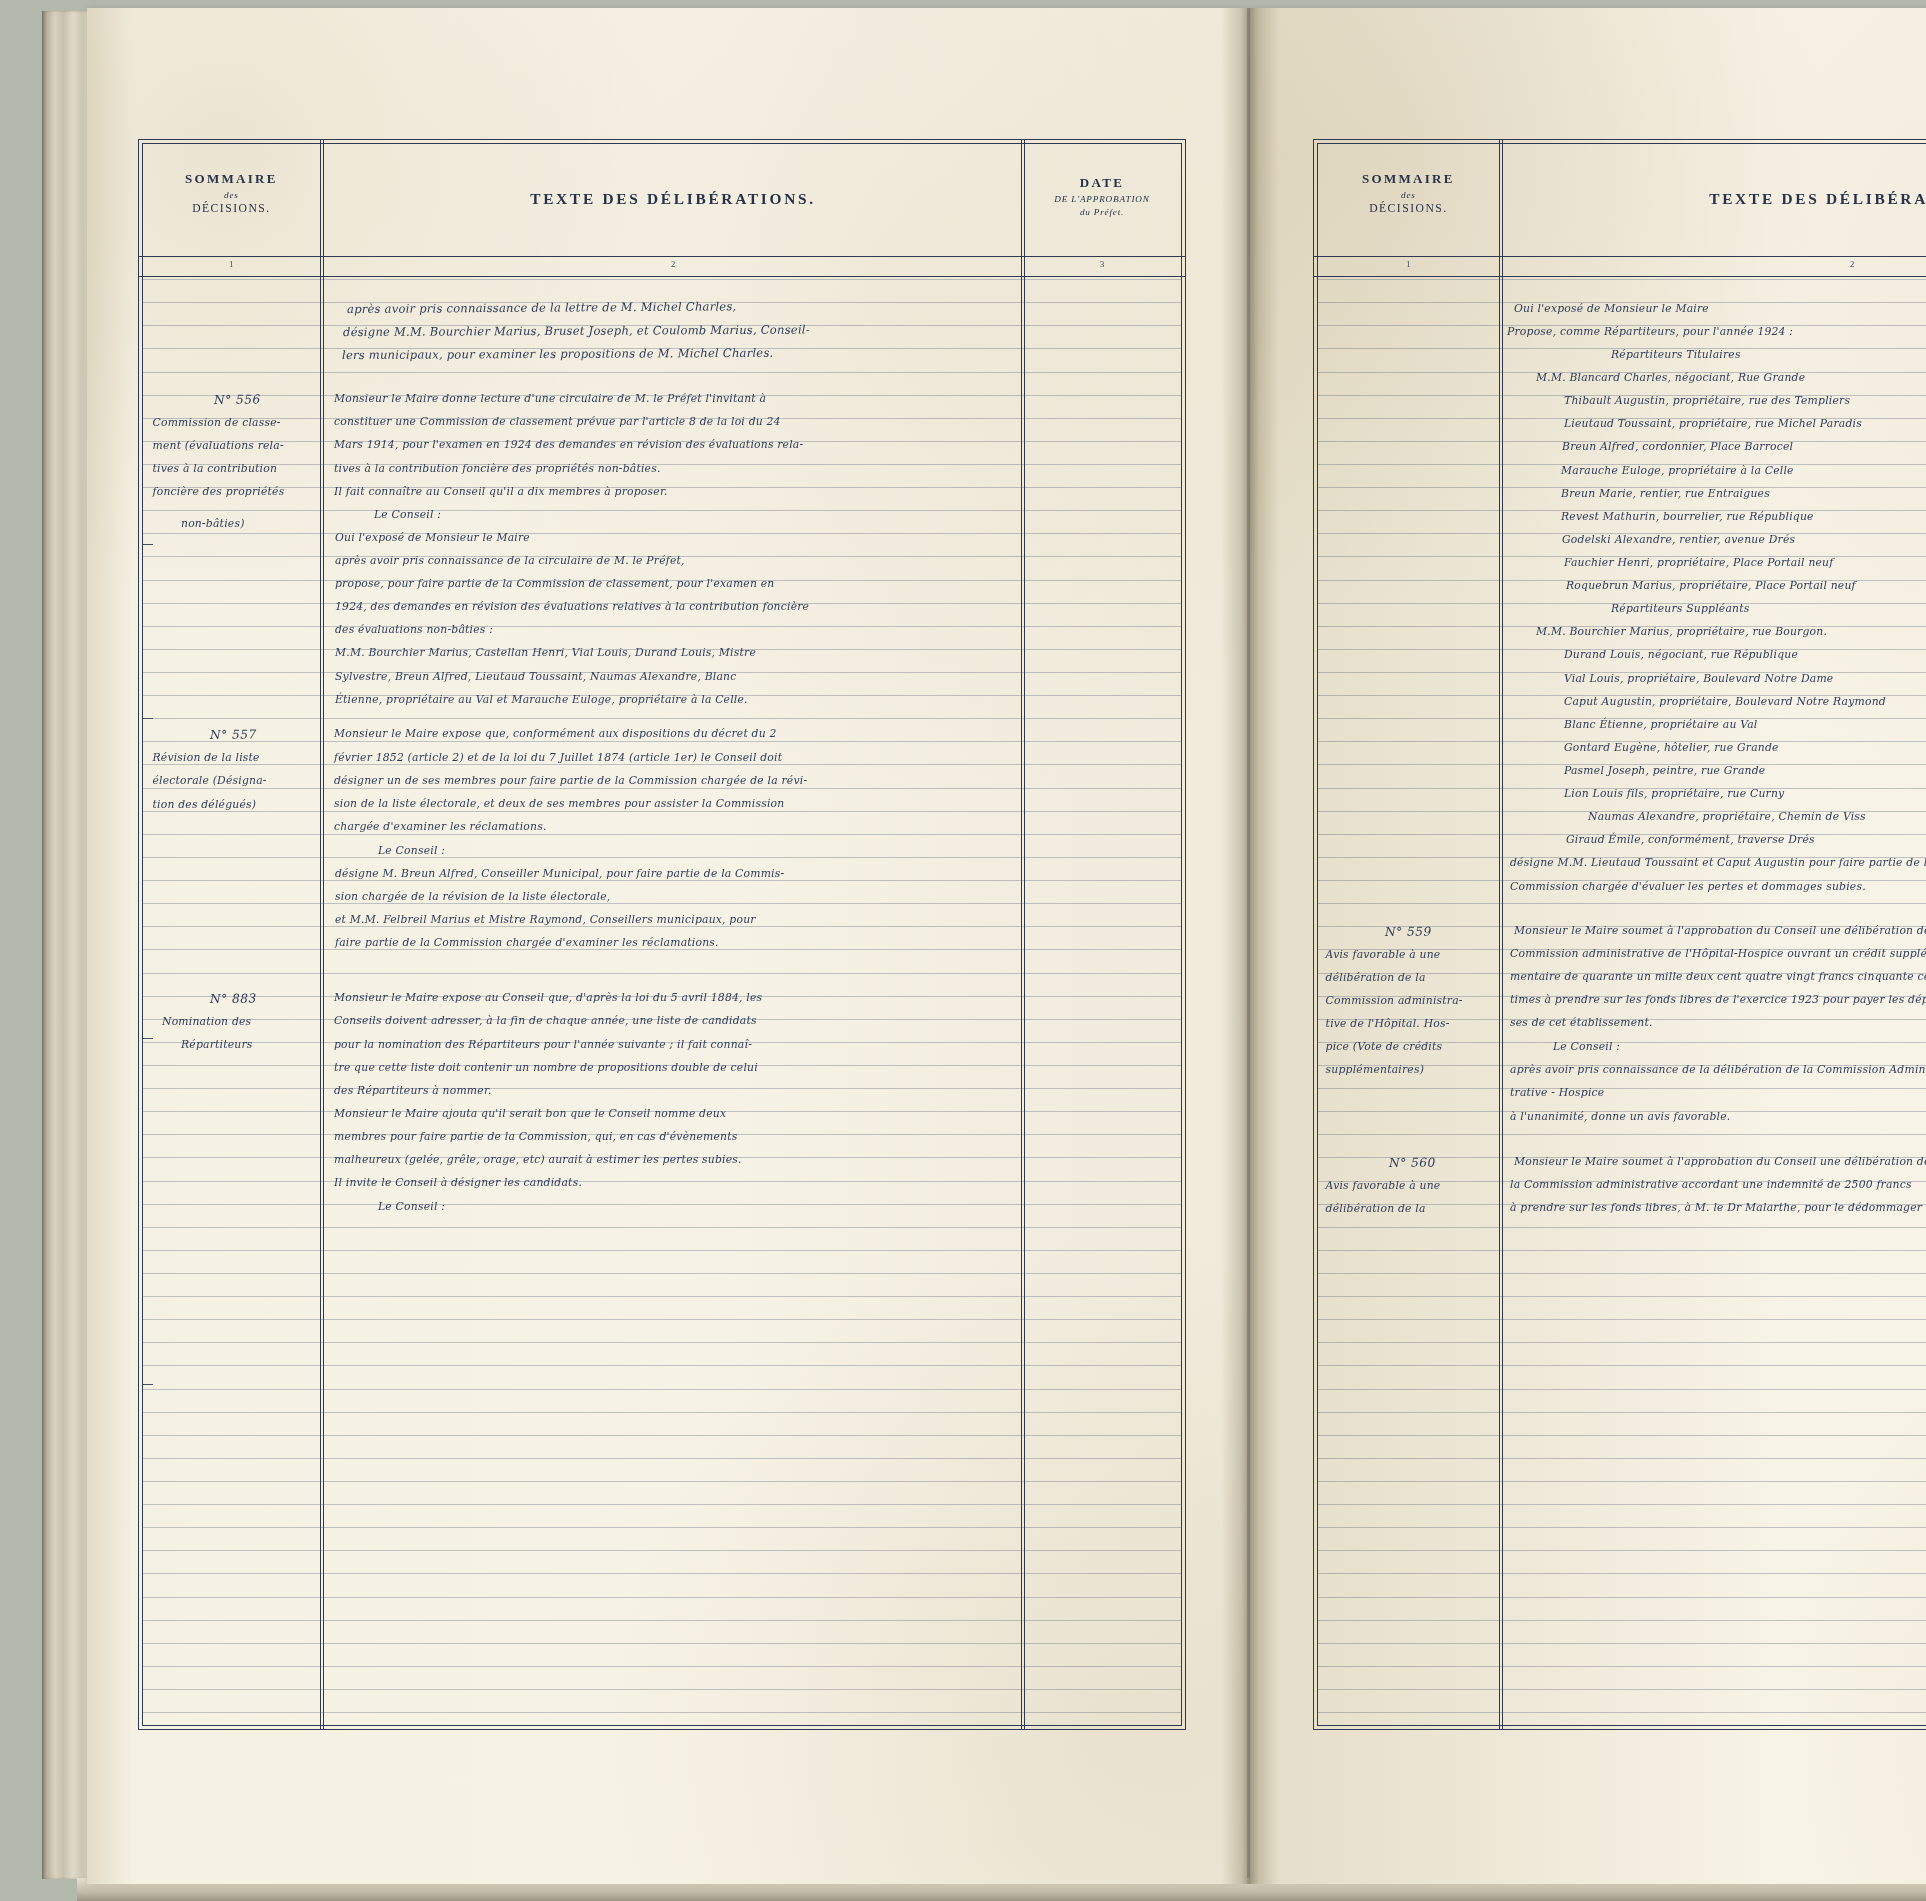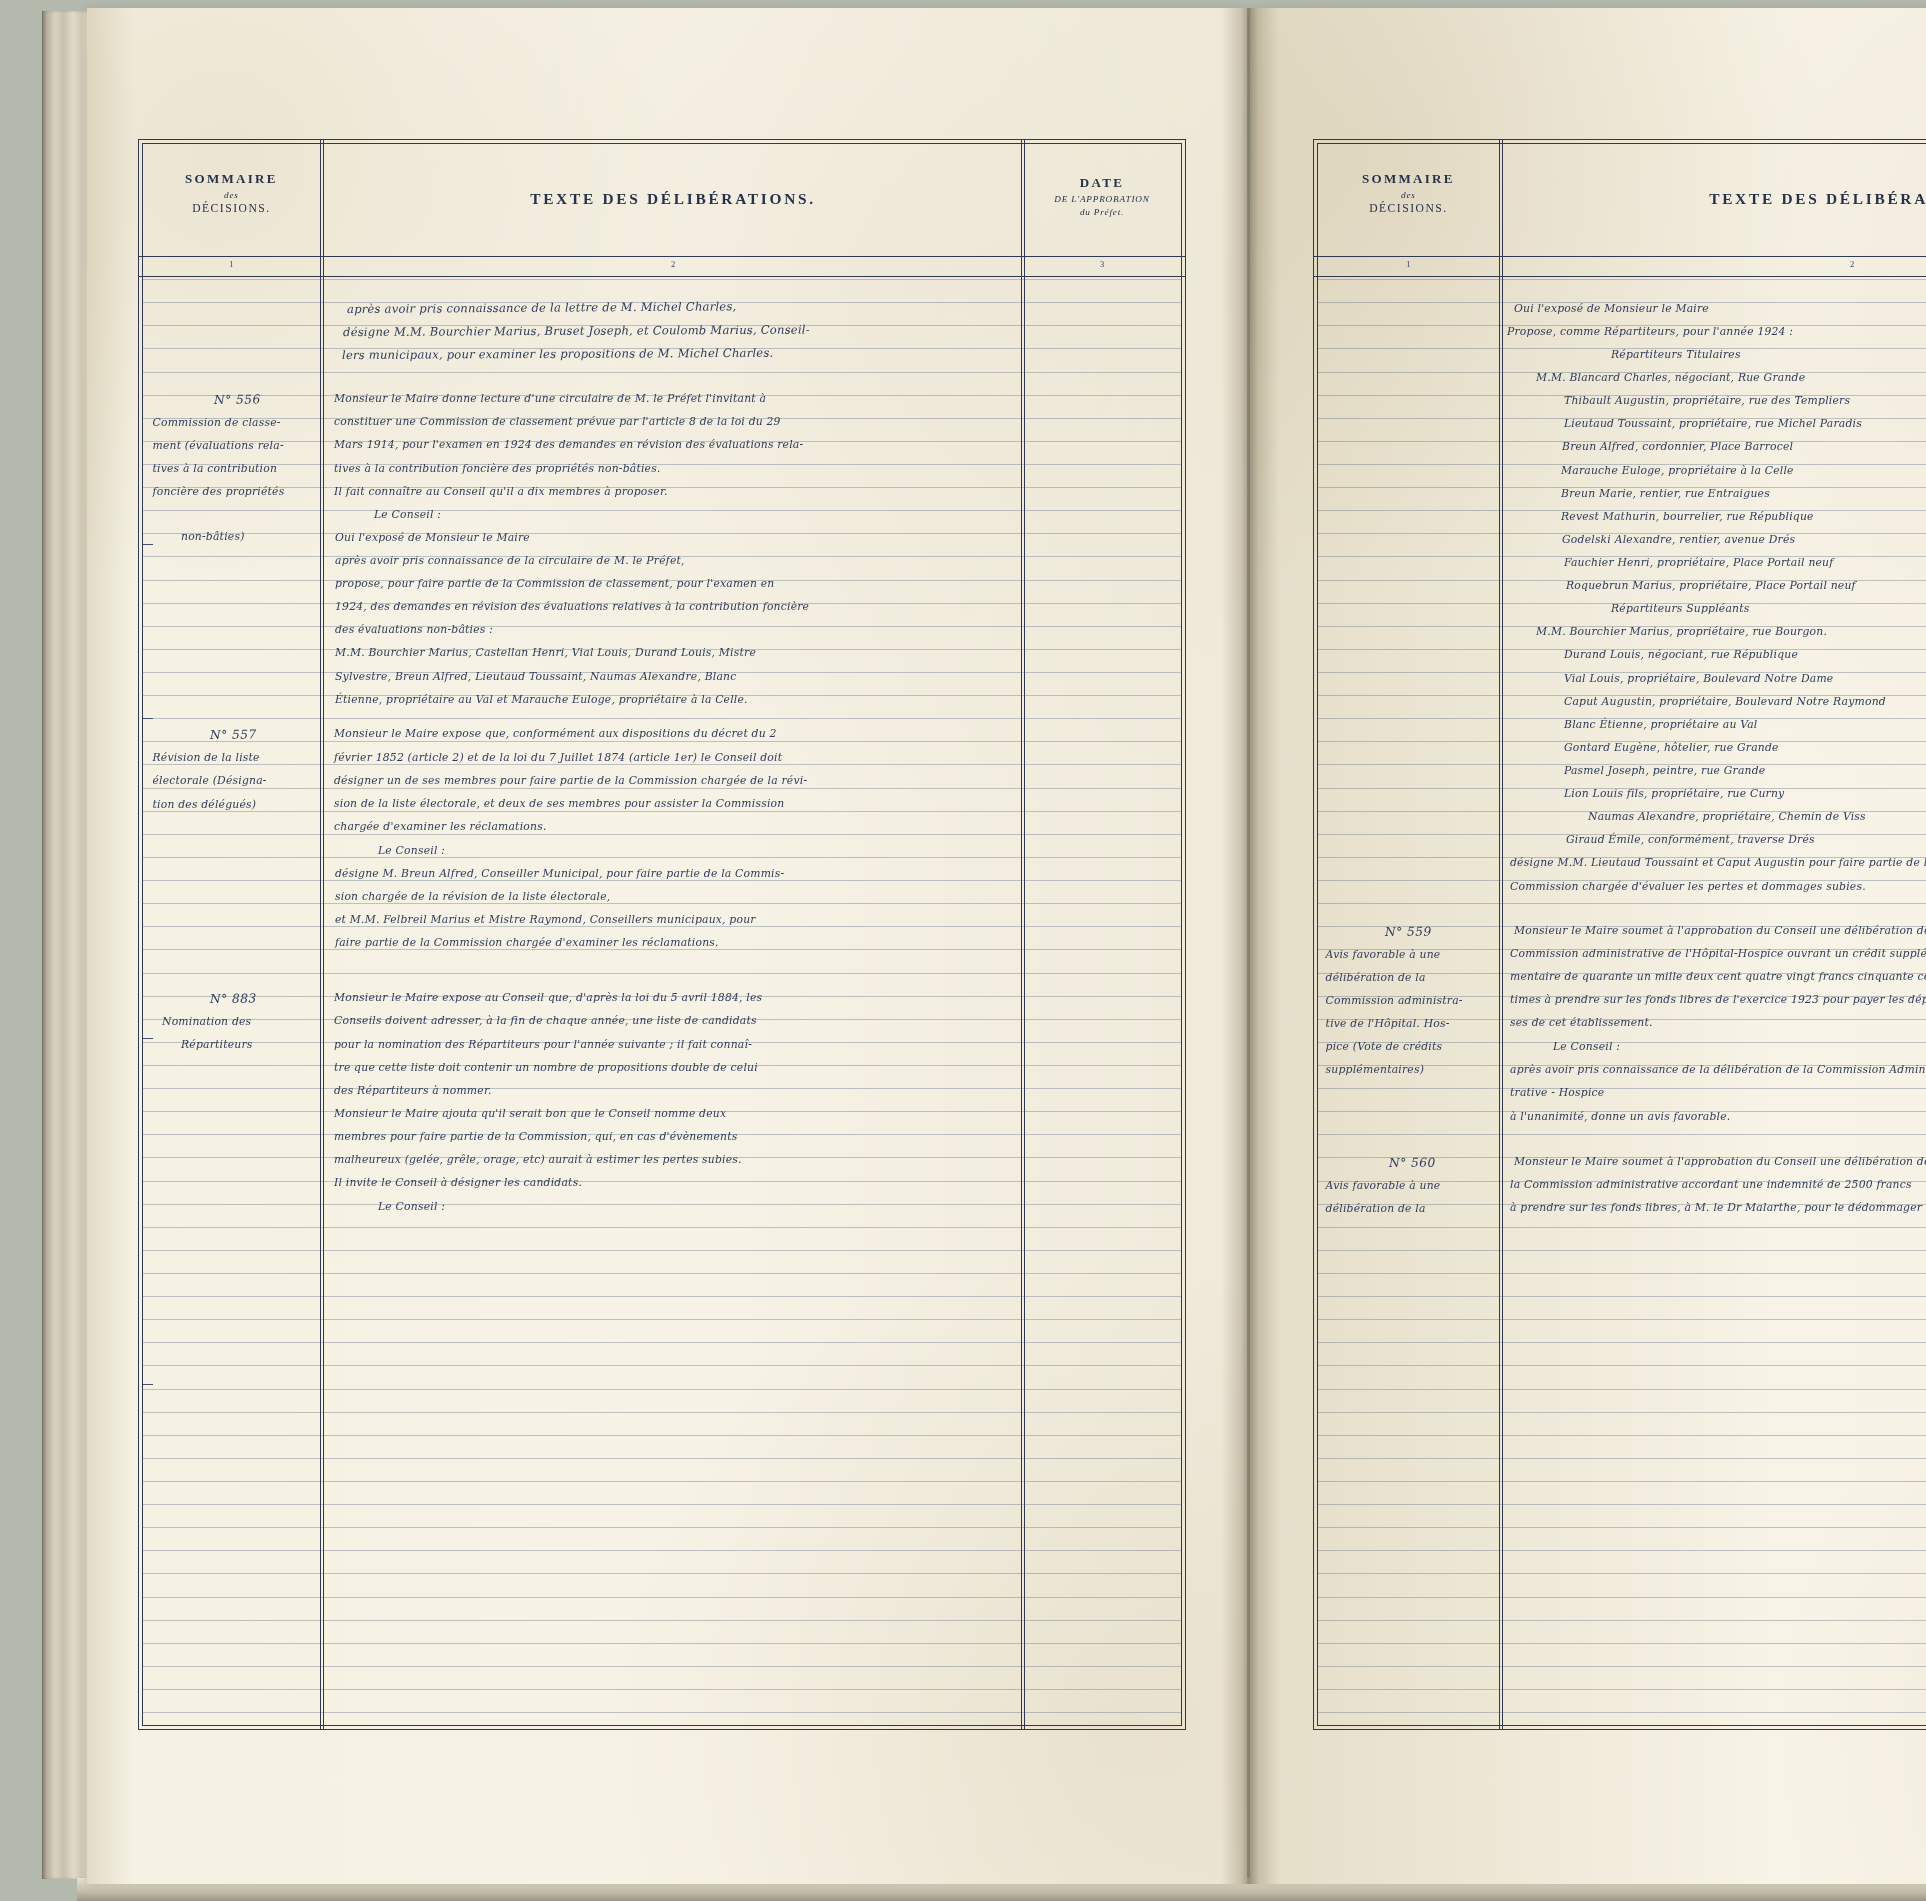--- a/index.html
+++ b/index.html
@@ -274,24 +274,24 @@
 
       <div class="hw" style="left:208px; top:164px; transform:rotate(-0.4deg);">après avoir pris connaissance de la lettre de M. Michel Charles,</div>
       <div class="hw" style="left:204px; top:187px; transform:rotate(-0.3deg);">désigne M.M. Bourchier Marius, Bruset Joseph, et Coulomb Marius, Conseil-</div>
       <div class="hw" style="left:203px; top:210px; transform:rotate(-0.3deg);">lers municipaux, pour examiner les propositions de M. Michel Charles.</div>
 
       <div class="hw num" style="left:75px; top:254px; transform:rotate(-0.6deg);">N° 556</div>
       <div class="hw sm" style="left:13.5px; top:278px;">Commission de classe-</div>
       <div class="hw sm" style="left:13.5px; top:301px;">ment (évaluations rela-</div>
       <div class="hw sm" style="left:13.5px; top:324px;">tives à la contribution</div>
       <div class="hw sm" style="left:13.5px; top:347px;">foncière des propriétés</div>
-      <div class="hw sm" style="left:42px; top:392px;text-align:center;">non-bâties)</div>
+      <div class="hw sm" style="left:42px; top:379px;text-align:center;">non-bâties)</div>
 
       <div class="hw sm" style="left:195px; top:254px;">Monsieur le Maire donne lecture d'une circulaire de M. le Préfet l'invitant à</div>
-      <div class="hw sm" style="left:195px; top:277px;">constituer une Commission de classement prévue par l'article 8 de la loi du 29</div>
+      <div class="hw sm" style="left:195px; top:277px;">constituer une Commission de classement prévue par l'article 8 de la loi du 24</div>
       <div class="hw sm" style="left:195px; top:300px;">Mars 1914, pour l'examen en 1924 des demandes en révision des évaluations rela-</div>
       <div class="hw sm" style="left:195px; top:324px;">tives à la contribution foncière des propriétés non-bâties.</div>
       <div class="hw sm" style="left:195px; top:347px;">Il fait connaître au Conseil qu'il a dix membres à proposer.</div>
       <div class="hw sm" style="left:235px; top:370px;">Le Conseil :</div>
       <div class="hw sm" style="left:196px; top:393px;">Oui l'exposé de Monsieur le Maire</div>
       <div class="hw sm" style="left:196px; top:416px;">après avoir pris connaissance de la circulaire de M. le Préfet,</div>
       <div class="hw sm" style="left:196px; top:439px;">propose, pour faire partie de la Commission de classement, pour l'examen en</div>
       <div class="hw sm" style="left:196px; top:462px;">1924, des demandes en révision des évaluations relatives à la contribution foncière</div>
       <div class="hw sm" style="left:196px; top:485px;">des évaluations non-bâties :</div>
       <div class="hw sm" style="left:196px; top:508px;">M.M. Bourchier Marius, Castellan Henri, Vial Louis, Durand Louis, Mistre</div>

